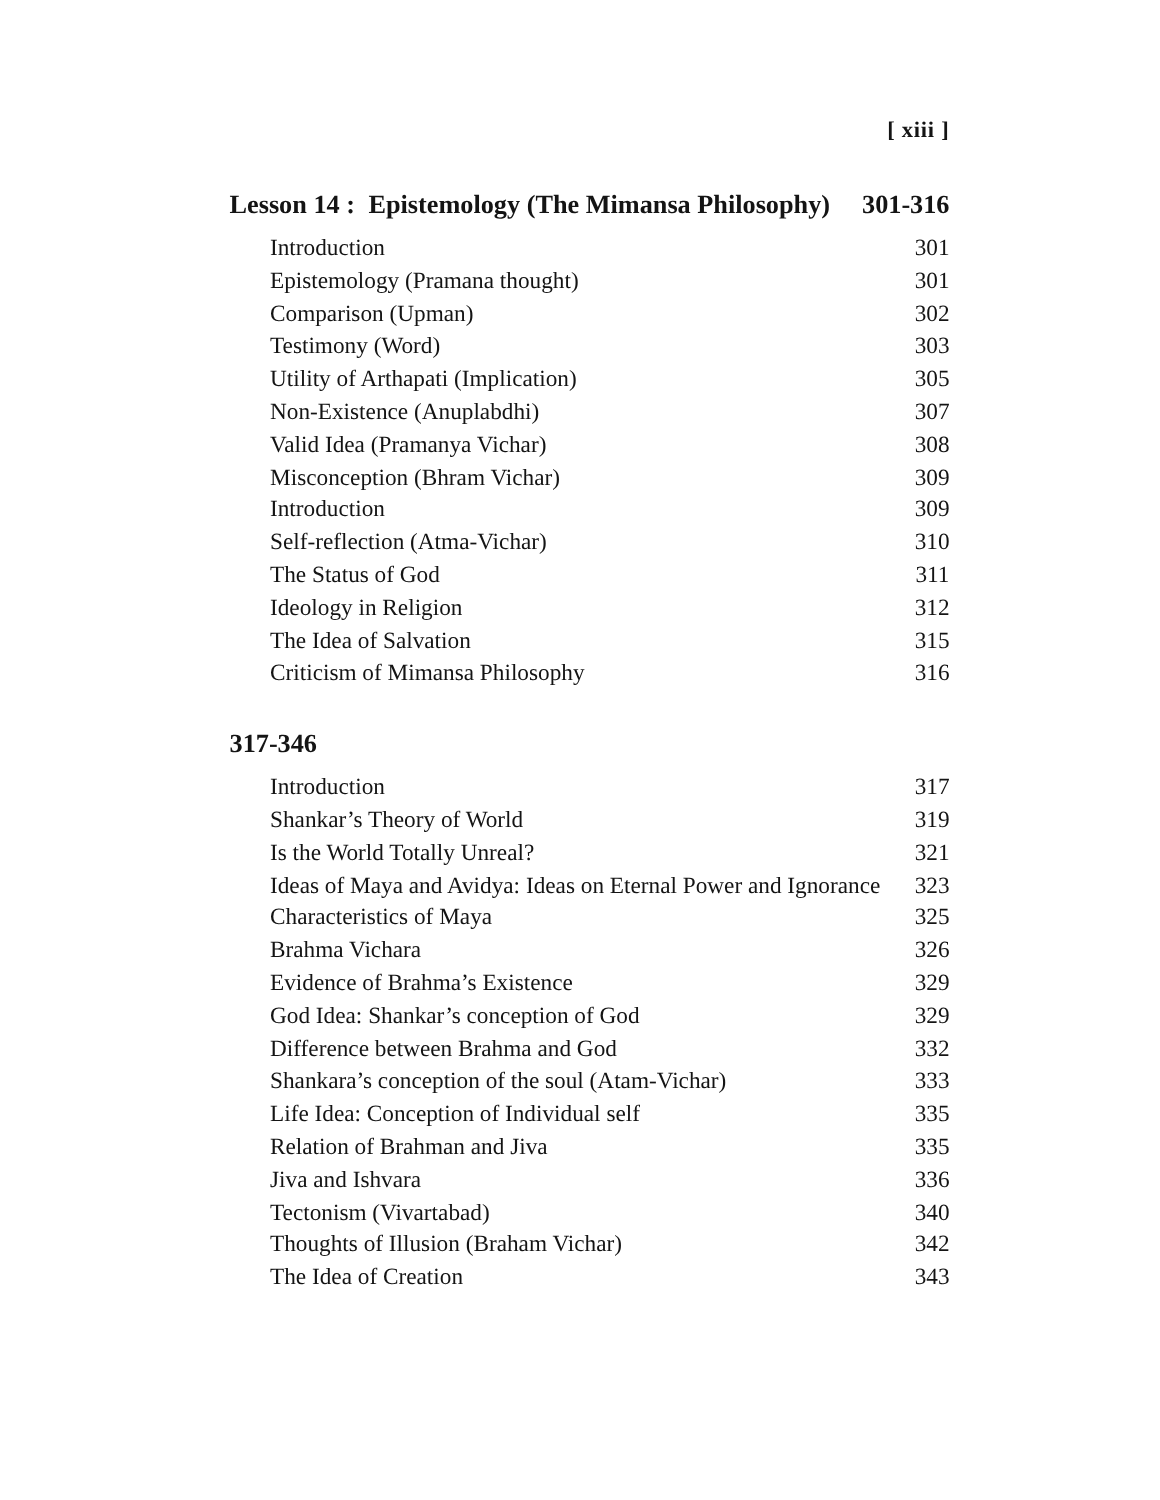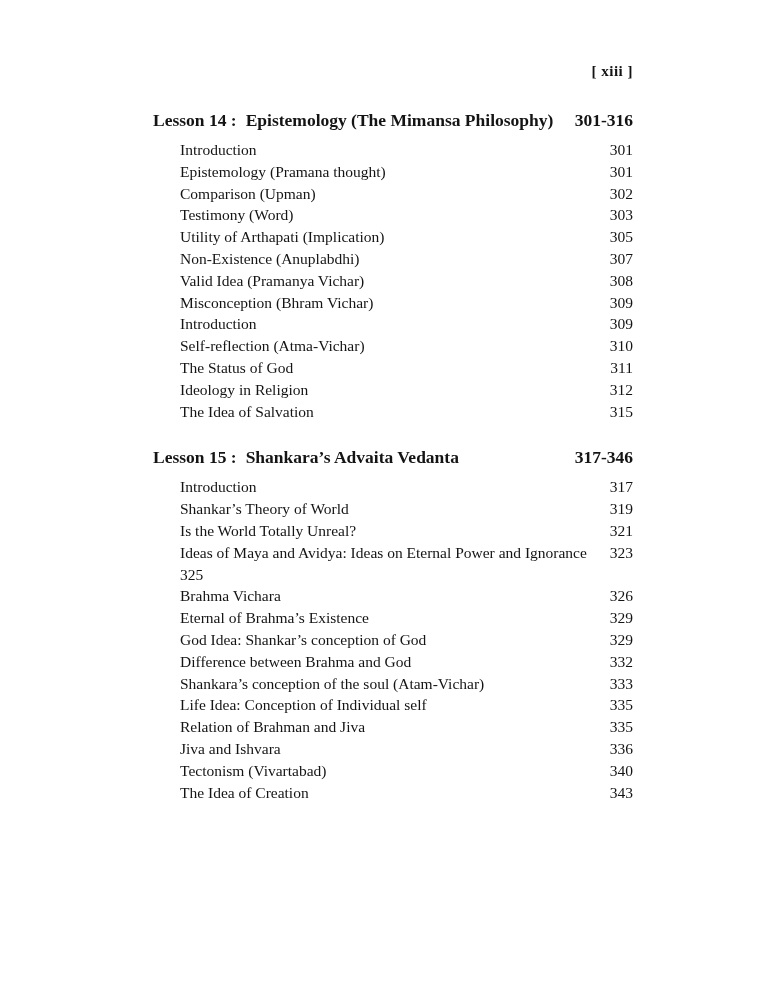--- a/index.html
+++ b/index.html
@@ -12,21 +12,21 @@
     width: 773px;
     height: 1000px;
     background: #ffffff;
     font-family: "Liberation Serif", serif;
     color: #141414;
     overflow: hidden;
   }
   .content {
     position: absolute;
     left: 153px;
-    top: 62px;
+    top: 78px;
     width: 480px;
   }
   .folio {
     text-align: right;
     font-weight: bold;
     font-size: 15px;
     line-height: 18px;
     letter-spacing: 0.5px;
   }
   .toc-section {
@@ -145,28 +145,29 @@
   <div class="toc-entry">
     <span class="entry-title">Ideology in Religion</span>
     <span class="entry-page">312</span>
   </div>
 
   <div class="toc-entry">
     <span class="entry-title">The Idea of Salvation</span>
     <span class="entry-page">315</span>
   </div>
 
+  <div class="toc-entry">
+    <span class="entry-title">Criticism of Mimansa Philosophy</span>
+    <span class="entry-page">316</span>
+  </div>
 </div>
   </div>
 
   <div class="toc-section">
     <div class="section-header">
-      <span class="section-title-group">
-        <span class="section-label">Lesson 15 :</span><span class="section-title">Shankara’s Advaita Vedanta</span>
-      </span>
       <span class="section-pages">317-346</span>
     </div>
     <div class="section-items">
   <div class="toc-entry">
     <span class="entry-title">Introduction</span>
     <span class="entry-page">317</span>
   </div>
 
   <div class="toc-entry">
     <span class="entry-title">Shankar’s Theory of World</span>
@@ -177,30 +178,31 @@
     <span class="entry-title">Is the World Totally Unreal?</span>
     <span class="entry-page">321</span>
   </div>
 
   <div class="toc-entry">
     <span class="entry-title">Ideas of Maya and Avidya: Ideas on Eternal Power and Ignorance</span>
     <span class="entry-page">323</span>
   </div>
 
   <div class="toc-entry">
+    <span class="entry-title">Characteristics of Maya</span>
     <span class="entry-page">325</span>
   </div>
 
   <div class="toc-entry">
     <span class="entry-title">Brahma Vichara</span>
     <span class="entry-page">326</span>
   </div>
 
   <div class="toc-entry">
-    <span class="entry-title">Eternal of Brahma’s Existence</span>
+    <span class="entry-title">Evidence of Brahma’s Existence</span>
     <span class="entry-page">329</span>
   </div>
 
   <div class="toc-entry">
     <span class="entry-title">God Idea: Shankar’s conception of God</span>
     <span class="entry-page">329</span>
   </div>
 
   <div class="toc-entry">
     <span class="entry-title">Difference between Brahma and God</span>
@@ -226,20 +228,24 @@
     <span class="entry-title">Jiva and Ishvara</span>
     <span class="entry-page">336</span>
   </div>
 
 
   <div class="toc-entry">
     <span class="entry-title">Tectonism (Vivartabad)</span>
     <span class="entry-page">340</span>
   </div>
 
+  <div class="toc-entry">
+    <span class="entry-title">Thoughts of Illusion (Braham Vichar)</span>
+    <span class="entry-page">342</span>
+  </div>
 
   <div class="toc-entry">
     <span class="entry-title">The Idea of Creation</span>
     <span class="entry-page">343</span>
   </div>
 
 </div>
   </div>
 </div>
   </div>

